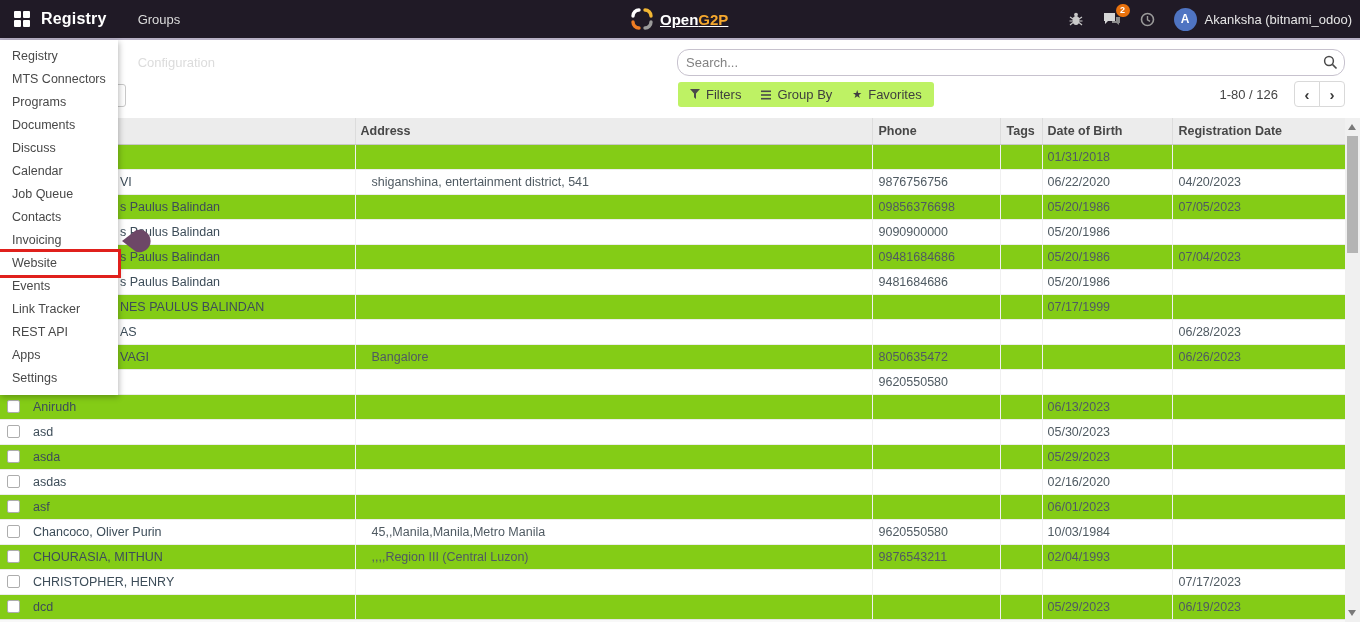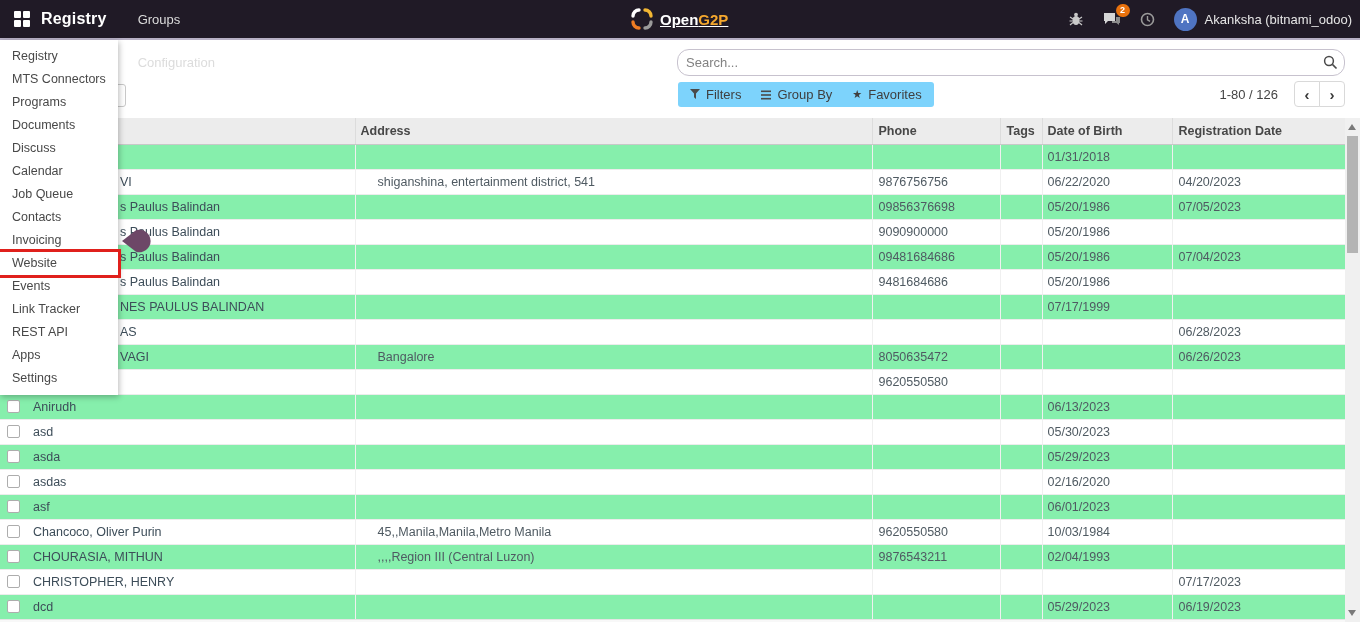--- a/index.html
+++ b/index.html
@@ -31,46 +31,46 @@
   .peek-button { position:absolute; left:104px; top:84px; width:22px; height:23px; background:#fff; border:1px solid #c9c9c9; border-radius:3px; z-index:5; }
 
   
   .cursor-blob { position:absolute; left:121px; top:227px; z-index:80; pointer-events:none; }
 
   
   .search-box { position:absolute; left:677px; top:49px; width:668px; height:27px; z-index:10; }
   .search-box input { width:100%; height:100%; border:1px solid #c7c2ce; border-radius:12px; padding:0 30px 0 8px; font-size:13px; color:#333; font-family:"Liberation Sans",sans-serif; outline:none; }
   .search-box input::placeholder { color:#828282; }
   .search-icon { position:absolute; right:7px; top:6px; }
-  .filter-bar { position:absolute; left:678px; top:82px; height:25px; display:flex; align-items:center; background:#7dd3fc; border-radius:3px; padding:0 2px; z-index:10; }
+  .filter-bar { position:absolute; left:678px; top:82px; height:25px; display:flex; align-items:center; background:#bef264; border-radius:3px; padding:0 2px; z-index:10; }
   .fb-btn { display:flex; align-items:center; gap:6px; padding:0 10px; height:25px; font-size:13px; color:#3f3f3f; cursor:pointer; white-space:nowrap; }
   .fb-star { font-size:11px; color:#3f3f3f; }
   .pager-text { position:absolute; left:1178px; top:82px; width:100px; height:25px; line-height:25px; text-align:right; font-size:13px; color:#444; z-index:10; }
   .pager-btns { position:absolute; left:1294px; top:81px; display:flex; z-index:10; }
   .pager-btn { width:26px; height:26px; background:#fff; border:1px solid #d9d9d9; display:flex; align-items:center; justify-content:center; font-size:15px; font-weight:bold; color:#3a3a3a; cursor:pointer; }
   .pager-btn.prev { border-radius:4px 0 0 4px; }
   .pager-btn.next { border-radius:0 4px 4px 0; margin-left:-1px; }
 
   
   .list-table { position:absolute; left:0; top:118px; width:1345px; border-collapse:collapse; table-layout:fixed; z-index:1; }
   .list-table th { height:26px; background:#ececec; font-size:12.5px; font-weight:bold; color:#474747; text-align:left; border-bottom:1px solid #c8c8c8; border-right:1px solid #dcdcdc; padding:0 0 0 6px; white-space:nowrap; overflow:hidden; cursor:pointer; }
   .list-table th:last-child { border-right:none; }
   .list-table td { height:25px; font-size:12.5px; color:#4f5a62; border-bottom:1px solid #ececec; border-right:1px solid #f0f0f0; padding:0 0 0 6px; white-space:nowrap; overflow:hidden; cursor:pointer; }
   .list-table td:last-child { border-right:none; }
-  .list-table tr.odd td { background:#86efac; }
+  .list-table tr.odd td { background:#84cc16; }
   .col-name { width:355px; }
   .col-address { width:517px; }
   .col-phone { width:128px; }
   .col-tags { width:42px; }
   .col-dob { width:130px; }
   .col-reg { width:173px; }
   th.c-name { padding-left:33px; }
   td.c-name { position:relative; padding-left:33px; color:#3d4d59; }
   td.c-name .cb { position:absolute; left:7px; top:5px; width:13px; height:13px; border:1px solid #adadad; border-radius:2px; background:#fff; }
-  td.c-address { padding-left:22px; }
+  td.c-address { padding-left:16px; }
   th.c-address { padding-left:5px; }
   td.c-dob, th.c-dob { padding-left:5px; }
   tr.clipped td.c-name .txt { margin-left:87px; display:inline-block; }
   .bottom-sliver { position:absolute; left:0; top:619px; width:1345px; height:3px; background:#f8f8f8; border-top:1px solid #e5e5e5; z-index:2; }
 
   
   .vscroll { position:absolute; left:1345px; top:118px; width:15px; height:504px; background:#f0f0f0; z-index:15; }
   .vscroll .thumb { position:absolute; left:2px; top:18px; width:11px; height:117px; background:#b4b4b4; cursor:pointer; }
   .scroll-arrow { position:absolute; left:3px; width:0; height:0; border-left:4.5px solid transparent; border-right:4.5px solid transparent; cursor:pointer; }
   .scroll-arrow.up { top:6px; border-bottom:6px solid #7a7a7a; }

